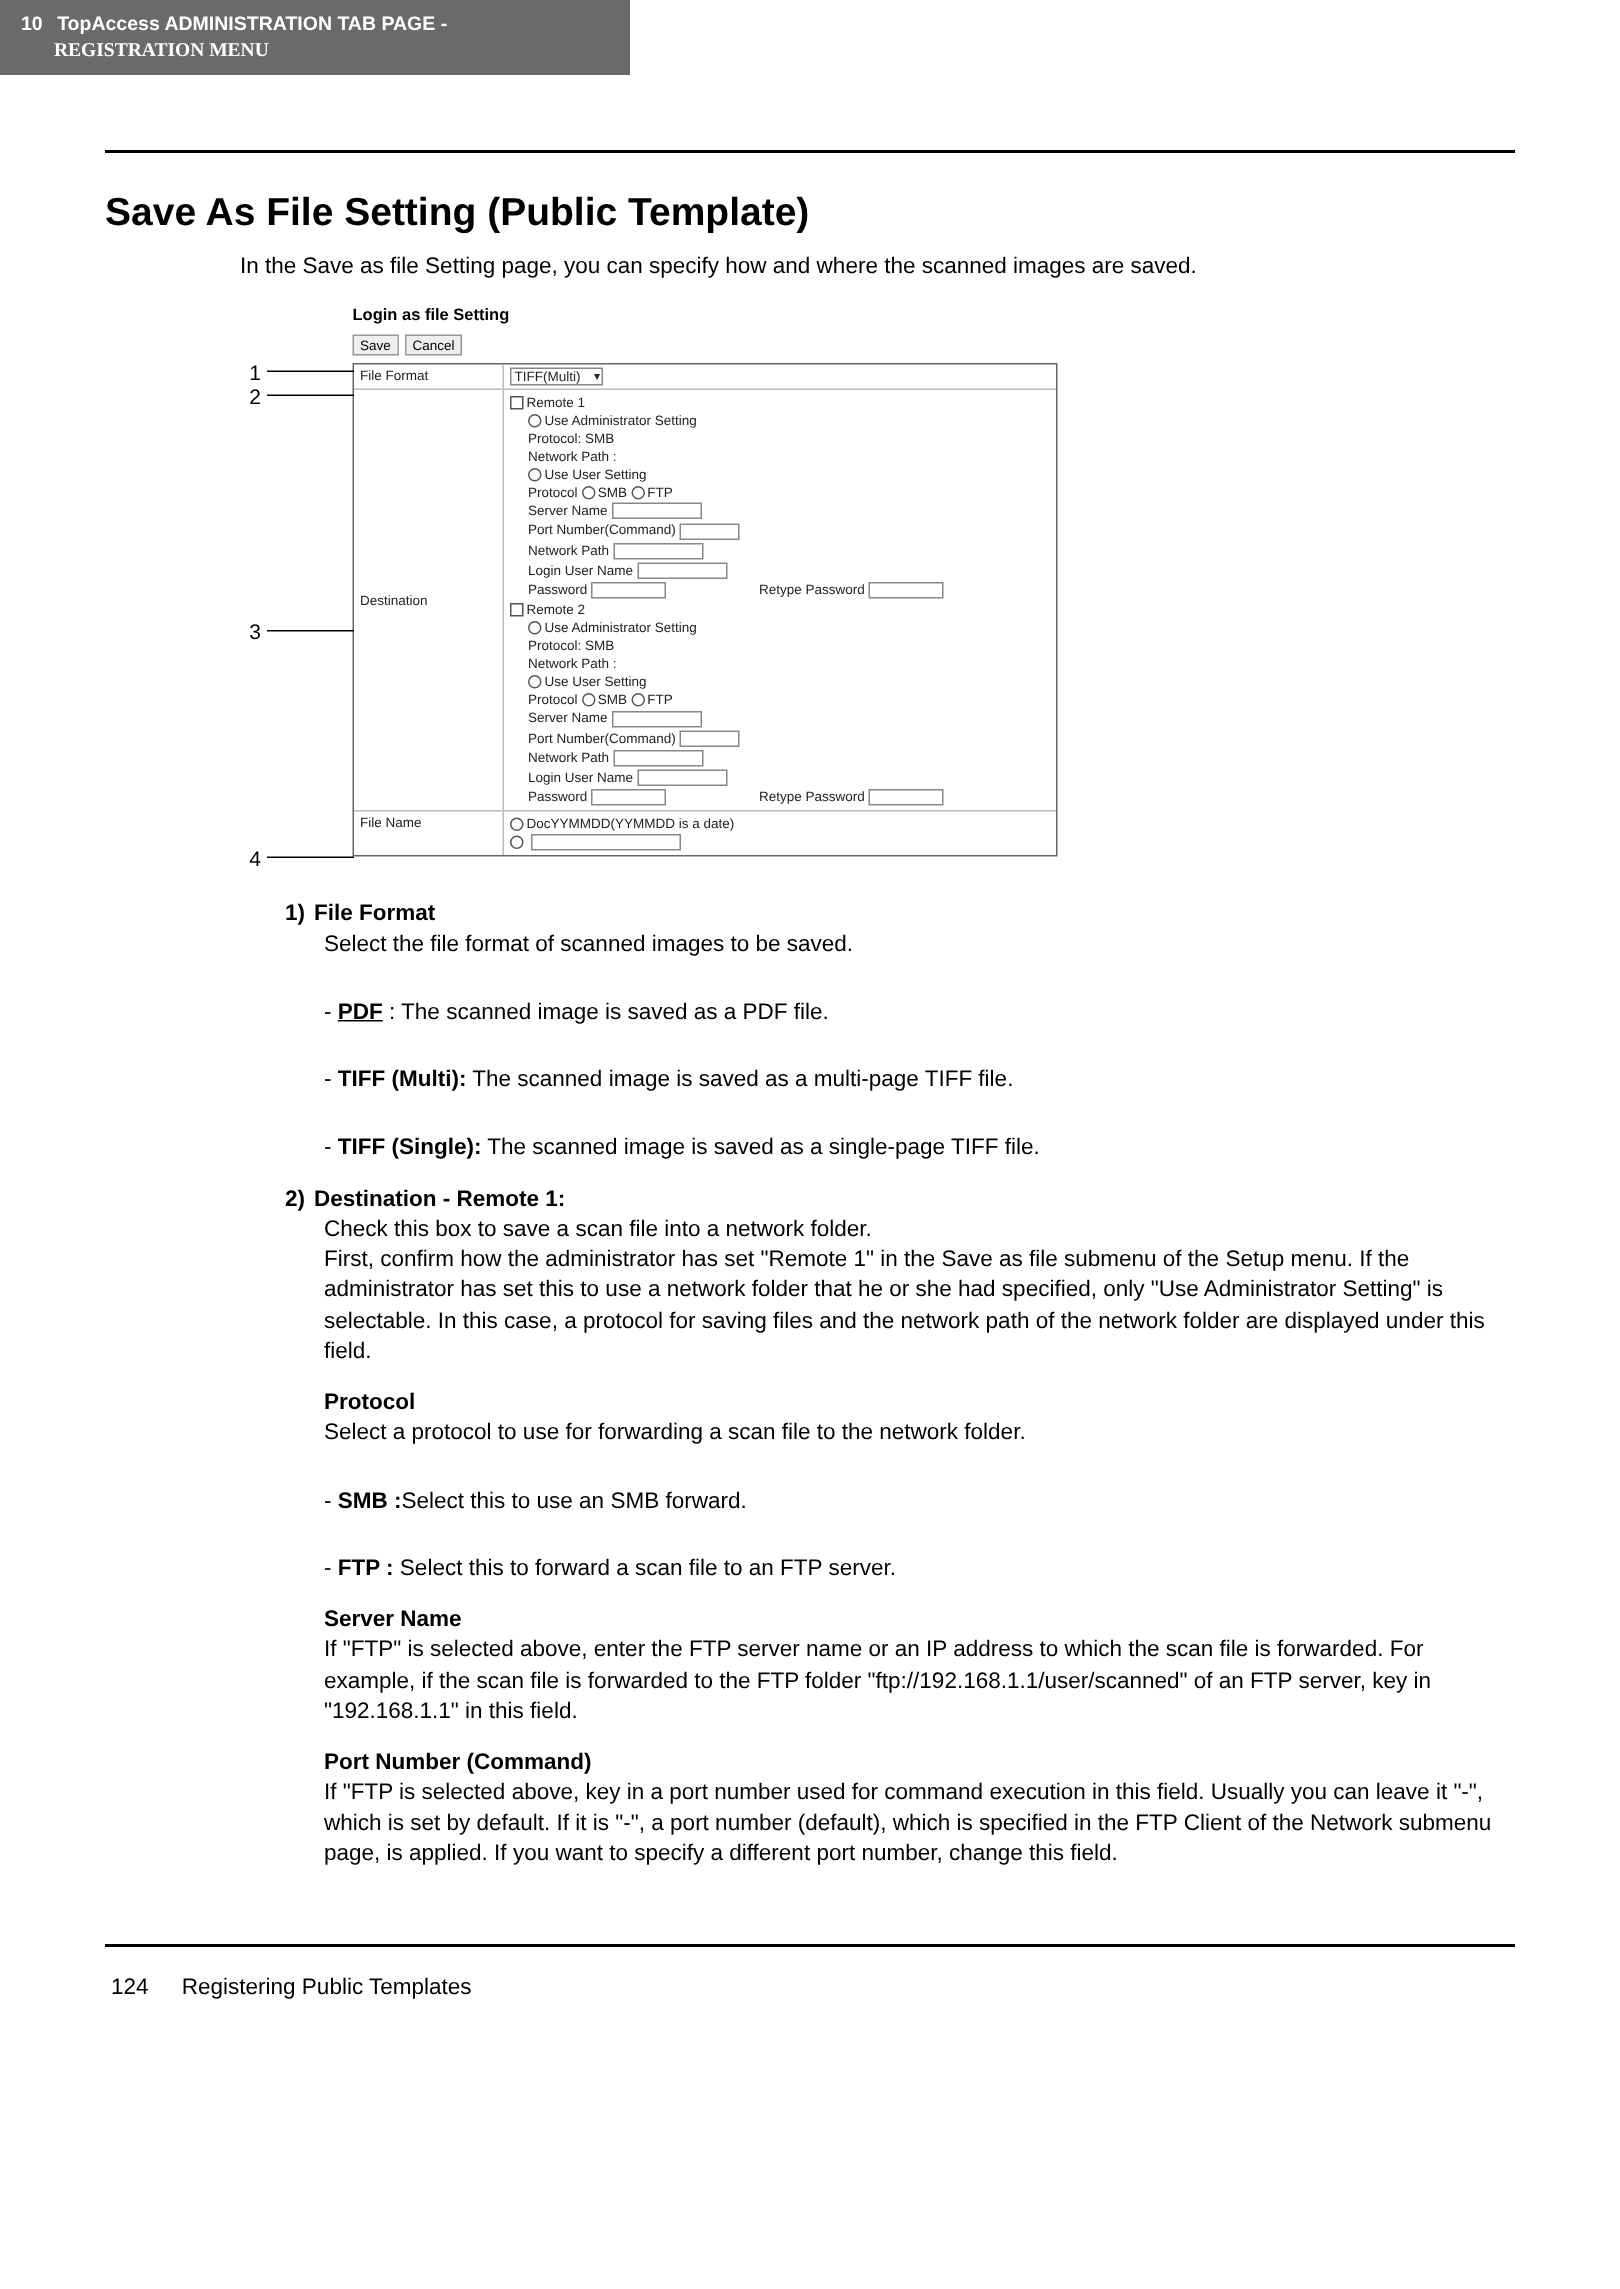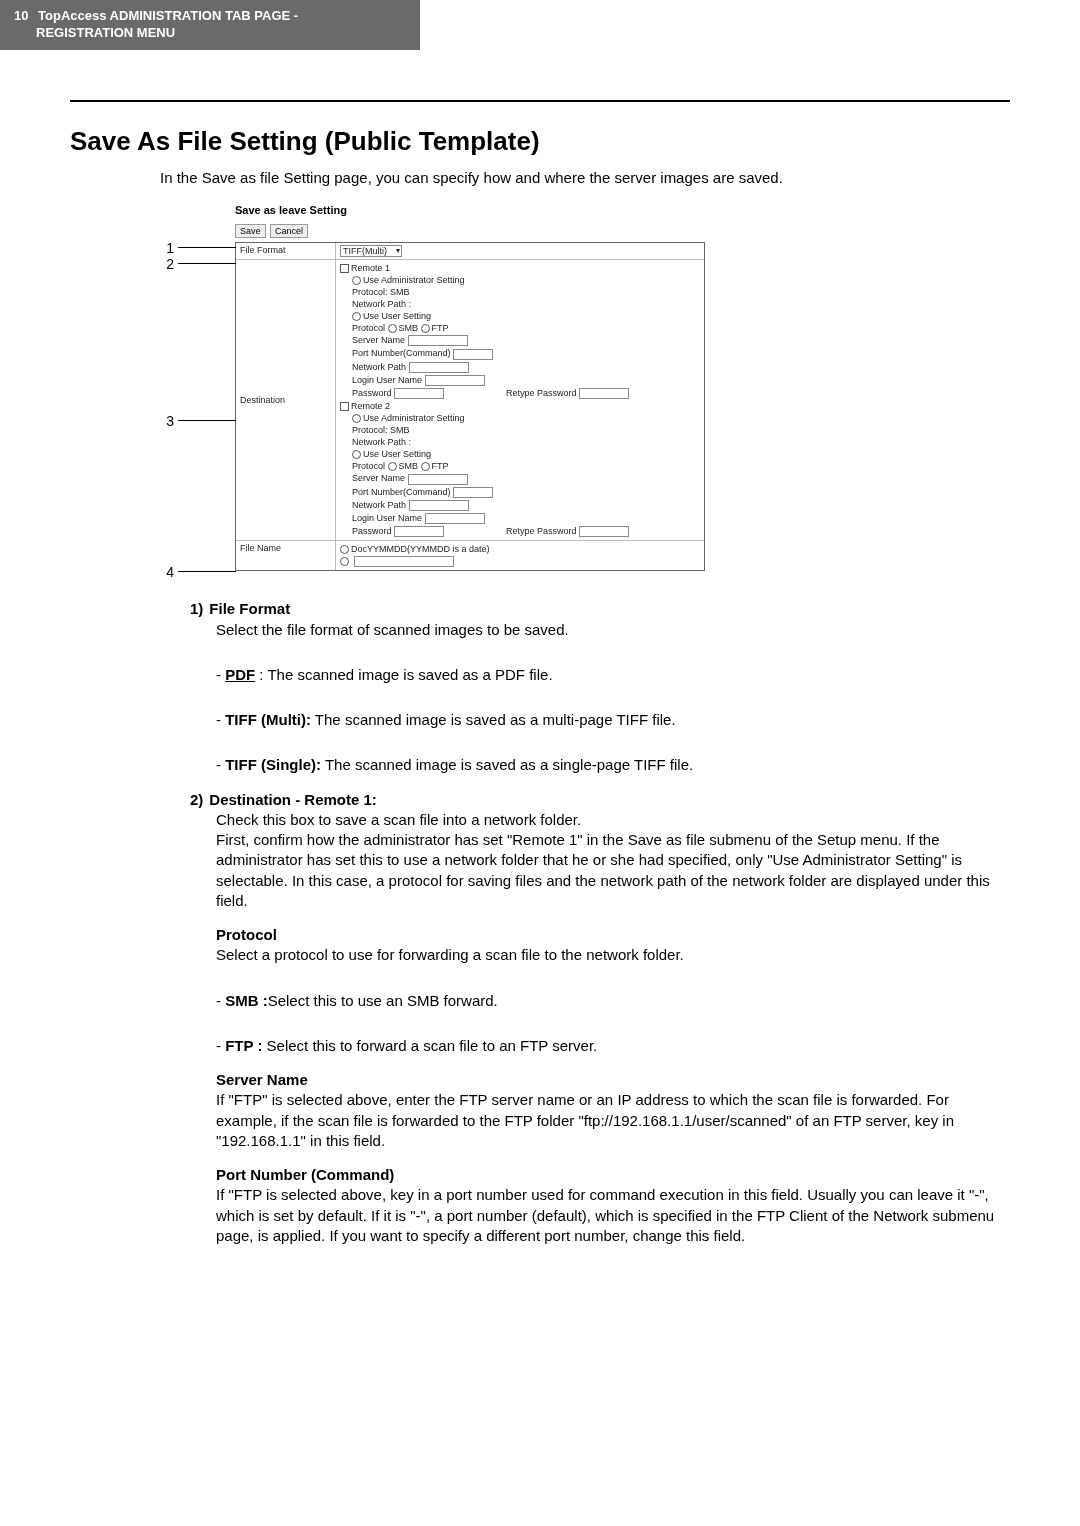--- a/index.html
+++ b/index.html
@@ -15,21 +15,21 @@
   .header-bar {
     background: #6a6a6a;
     color: #fff;
     padding: 8px 14px;
     width: 420px;
     font-size: 13px;
     line-height: 1.3;
   }
   .header-bar .chap { font-weight: bold; margin-right: 6px; text-align: center; }
   .header-bar .title-line1 { font-weight: bold; }
-  .header-bar .title-line2 { font-weight: bold; }
+  .header-bar .title-line2 { font-weight: bold; font-family: Liberation Serif, serif; }
 
   .rule-top { border-top: 2px solid #000; margin-top: 50px; }
   .rule-bottom-wrap { margin-top: 50px; }
   .rule-bottom { border-top: 2px solid #000; margin-bottom: 18px; }
 
   h1.section-title {
     font-size: 26px;
     font-weight: bold;
     margin: 24px 0 12px 0;
   }
@@ -191,25 +191,25 @@
   <span class="title-line1">TopAccess ADMINISTRATION TAB PAGE -</span><br>
   <span class="title-line2" style="margin-left:22px;">REGISTRATION MENU</span>
 </div>
 
 <div class="page">
 
   <div class="rule-top"></div>
 
   <h1 class="section-title">Save As File Setting (Public Template)</h1>
 
-  <p class="intro">In the Save as file Setting page, you can specify how and where the server images are saved.</p>
+  <p class="intro">In the Save as file Setting page, you can specify how and where the scanned images are saved.</p>
 
   <div class="figure">
 
-    <div class="fig-caption">Save as leave Setting</div>
+    <div class="fig-caption">Login as file Setting</div>
     <div class="fig-btns">
       <button>Save</button>
       <button>Cancel</button>
     </div>
 
     <div class="fig-grid">
 
       <div class="fig-row">
         <div class="fig-left">File Format</div>
         <div class="fig-right">
@@ -312,14 +312,21 @@
 
         <div class="sub-head">Server Name</div>
         <div class="sub-body">If "FTP" is selected above, enter the FTP server name or an IP address to which the scan file is forwarded. For example, if the scan file is forwarded to the FTP folder "ftp://192.168.1.1/user/scanned" of an FTP server, key in "192.168.1.1" in this field.</div>
 
         <div class="sub-head">Port Number (Command)</div>
         <div class="sub-body">If "FTP is selected above, key in a port number used for command execution in this field. Usually you can leave it "-", which is set by default. If it is "-", a port number (default), which is specified in the FTP Client of the Network submenu page, is applied. If you want to specify a different port number, change this field.</div>
       </li>
     </ol>
   </div>
 
+  <div class="rule-bottom-wrap">
+    <div class="rule-bottom"></div>
+    <div class="footer">
+      <span class="pg">124</span>
+      <span>Registering Public Templates</span>
+    </div>
+  </div>
 
 </div>
 
 </body></html>

